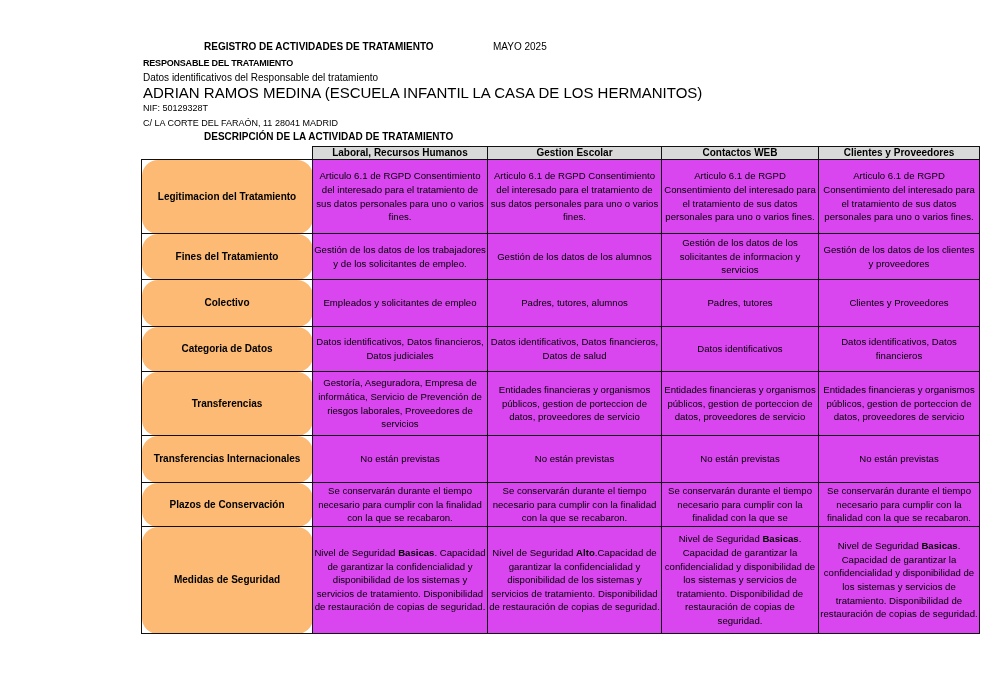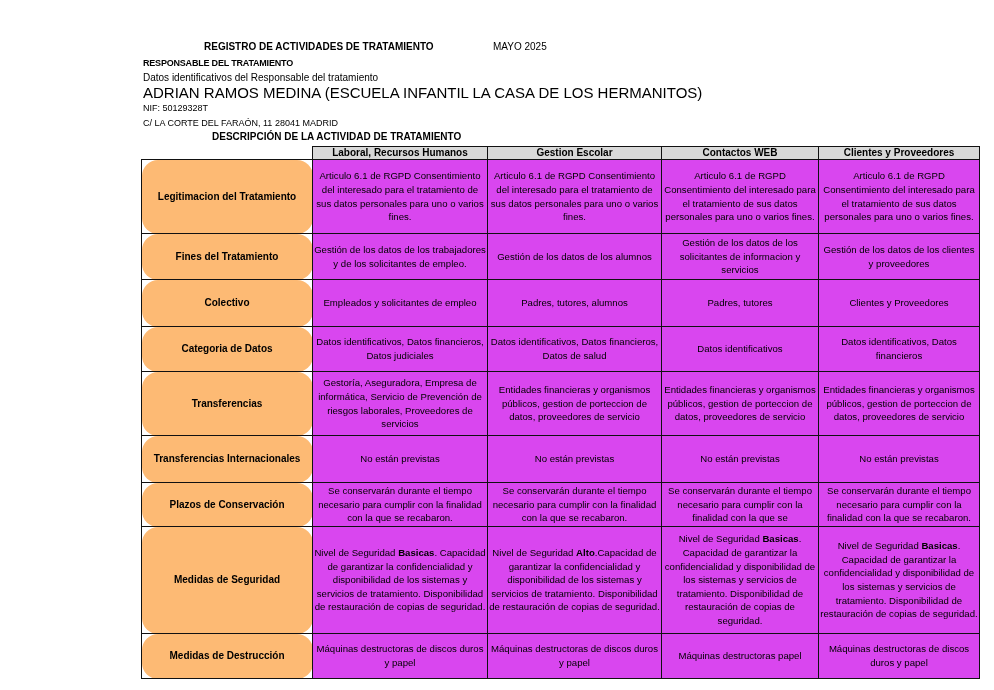--- a/index.html
+++ b/index.html
@@ -6,21 +6,21 @@
   body { width: 994px; height: 690px; position: relative; overflow: hidden;
          font-family: "Liberation Sans", sans-serif; color: #000; }
   .hdr { position: absolute; font-size: 9.5px; white-space: nowrap; line-height: 12px; }
   #title { left: 204px; top: 41px; font-weight: bold; font-size: 10px; }
   #date { left: 493px; top: 41px; font-size: 10px; }
   #resp { left: 143px; top: 57px; font-weight: bold; font-size: 9px; letter-spacing: -0.2px; }
   #l1 { left: 143px; top: 72px; font-size: 10px; }
   #l2 { left: 143px; top: 87px; font-size: 15px; text-align: right; }
   #l3 { left: 143px; top: 102px; font-size: 9px; }
   #l4 { left: 143px; top: 117px; font-size: 9px; }
-  #desc { left: 196px; top: 131px; font-weight: bold; font-size: 10px; padding-left: 16px; }
+  #desc { left: 188px; top: 131px; font-weight: bold; font-size: 10px; padding-left: 16px; }
 
   table { position: absolute; left: 141px; top: 146px; border-collapse: collapse;
           table-layout: fixed; width: 838px; padding-left: 42px; }
   td, th { border: 1.5px solid #111; text-align: center; vertical-align: middle;
            font-size: 9.6px; line-height: 13.6px; padding: 0 1px; overflow: hidden; }
   th { background: #d9d9d9; font-weight: bold; height: 12px; font-size: 10px; line-height: 12px; }
   th.blank { background: transparent; border: none; border-bottom: 1.5px solid #111; }
   td.rowhead { background: #fdba74; font-weight: bold; font-size: 10px; border-radius: 16px; }
   td.cell { background: #d946ef; }
 </style>
@@ -103,21 +103,14 @@
         <td class="cell">Se conservarán durante el tiempo necesario para cumplir con la finalidad con la que se</td>
         <td class="cell">Se conservarán durante el tiempo necesario para cumplir con la finalidad con la que se recabaron.</td>
       </tr>
       <tr style="height: 107px;">
         <td class="rowhead">Medidas de Seguridad</td>
         <td class="cell"><span>Nivel de Seguridad </span><b>Basicas</b><span>. Capacidad de garantizar la confidencialidad y disponibilidad de los sistemas y servicios de tratamiento. Disponibilidad de restauración de copias de seguridad.</span></td>
         <td class="cell"><span>Nivel de Seguridad </span><b>Alto</b><span>.Capacidad de garantizar la confidencialidad y disponibilidad de los sistemas y servicios de tratamiento. Disponibilidad de restauración de copias de seguridad.</span></td>
         <td class="cell"><span>Nivel de Seguridad </span><b>Basicas</b><span>. Capacidad de garantizar la confidencialidad y disponibilidad de los sistemas y servicios de tratamiento. Disponibilidad de restauración de copias de seguridad.</span></td>
         <td class="cell"><span>Nivel de Seguridad </span><b>Basicas</b><span>. Capacidad de garantizar la confidencialidad y disponibilidad de los sistemas y servicios de tratamiento. Disponibilidad de restauración de copias de seguridad.</span></td>
       </tr>
-      <tr style="height: 45px;">
-        <td class="rowhead">Medidas de Destrucción</td>
-        <td class="cell">Máquinas destructoras de discos duros y papel</td>
-        <td class="cell">Máquinas destructoras de discos duros y papel</td>
-        <td class="cell">Máquinas destructoras papel</td>
-        <td class="cell">Máquinas destructoras de discos duros y papel</td>
-      </tr>
     </tbody>
 </table>
 
 </body></html>

